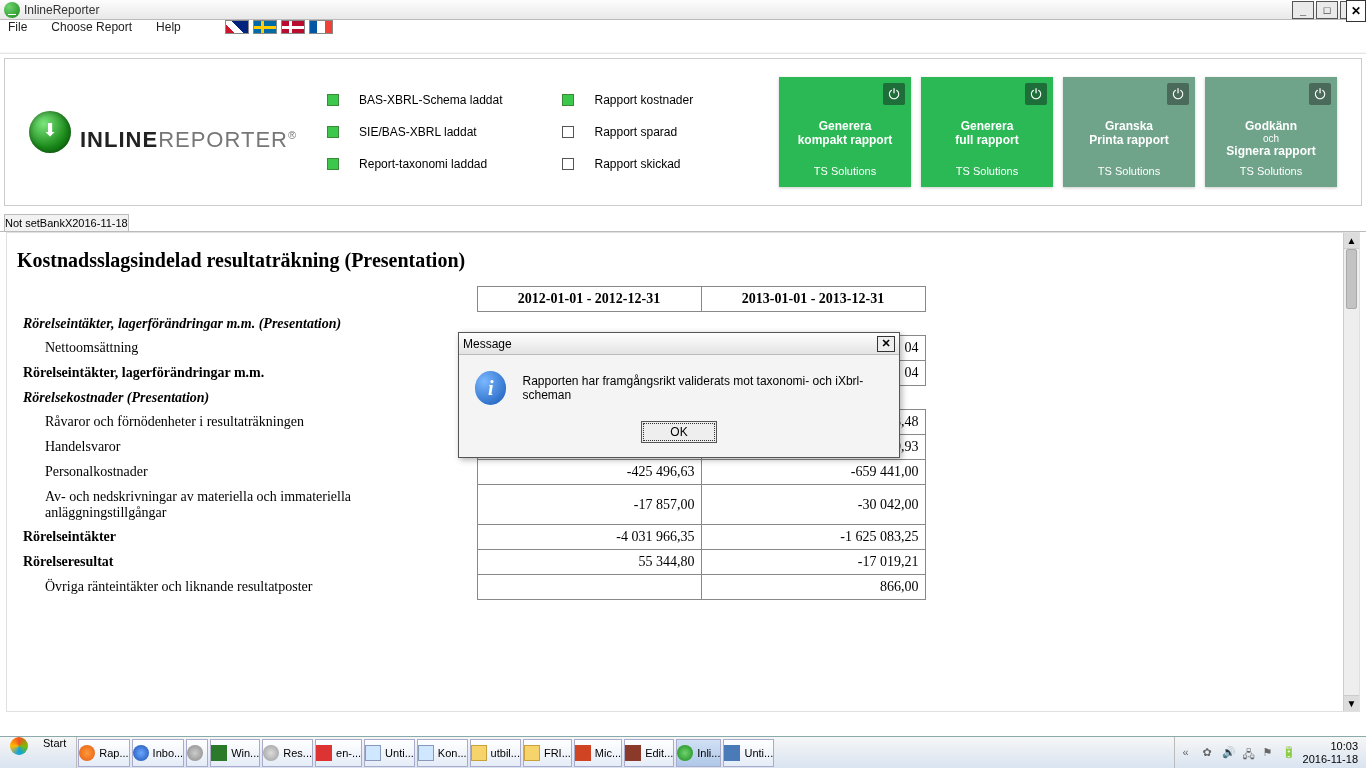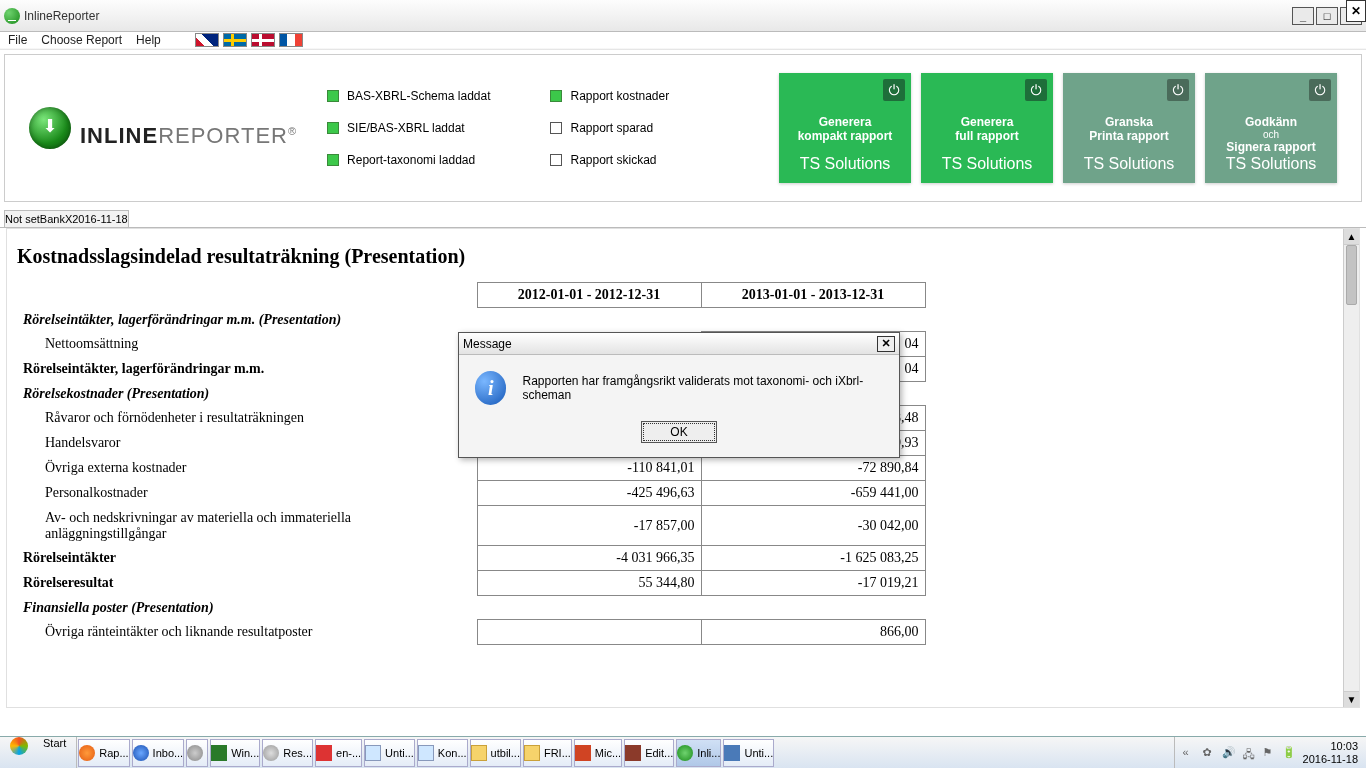--- a/index.html
+++ b/index.html
@@ -1,49 +1,49 @@
 <!DOCTYPE html>
 <html><head>
 <meta charset="utf-8">
 <style>
 * { box-sizing: border-box; margin: 0; padding: 0; }
 body { font-family: "Segoe UI", Tahoma, sans-serif; font-size: 12px; background: #fff; width: 1366px; height: 768px; overflow: hidden; position: relative; }
-.titlebar { height: 32px; background: linear-gradient(#fdfdfd,#e8e8e8); border-bottom: 1px solid #bbb; display: flex; align-items: center; padding: 0 4px; }
+.titlebar { height: 20px; background: linear-gradient(#fdfdfd,#e8e8e8); border-bottom: 1px solid #bbb; display: flex; align-items: center; padding: 0 4px; }
 .titlebar .icon { width: 16px; height: 16px; background: radial-gradient(circle at 30% 30%, #6fd36f, #1a8a1a); border-radius: 50%; margin-right: 4px; position:relative; }
 .titlebar .icon::after{content:"";position:absolute;left:4px;top:4px;width:8px;height:8px;border:1px solid #fff;border-top:none;border-left:none;border-right:none;}
 .titlebar .title { flex: 1; font-size: 12px; color: #333; }
 .titlebar .winbtns { display: flex; gap: 2px; }
 .titlebar .winbtn { width: 22px; height: 18px; border: 1px solid #555; background: #eaeaea; display:flex;align-items:center;justify-content:center; font-weight:bold; font-size:11px; cursor:pointer;}
-.menubar { height: 16px; display: flex; align-items: center; gap: 14px; padding: 0 8px; font-size: 12px; color:#222;}
+.menubar { height: 32px; display: flex; gap: 24px; padding: 0 8px; font-size: 12px; color:#222;}
 .menubar .menu-item { cursor: pointer; }
 .menubar .flags { margin-left: 20px; display:flex; gap:4px;}
 .flag { width:24px; height:14px; border:1px solid #888; display:inline-block; }
 .flag-uk { background: linear-gradient(45deg,#cf142b 25%, #fff 25%, #fff 50%, #00247d 50%);}
 .flag-se { background:#006aa7; position:relative;} .flag-se::before{content:"";position:absolute;left:7px;top:0;width:3px;height:100%;background:#fecc00;} .flag-se::after{content:"";position:absolute;top:5px;left:0;width:100%;height:3px;background:#fecc00;}
 .flag-no { background:#ba0c2f; position:relative;} .flag-no::before{content:"";position:absolute;left:7px;top:0;width:3px;height:100%;background:#fff;} .flag-no::after{content:"";position:absolute;top:5px;left:0;width:100%;height:3px;background:#fff;}
 .flag-fr { background:linear-gradient(90deg,#0055a4 33%,#fff 33%,#fff 66%,#ef4135 66%);}
 .sep { height: 2px; background: linear-gradient(#fff,#ddd); }
 .header-area { background:#fff; border:1px solid #ccc; margin:4px; padding:18px 24px; display:flex; align-items:center; gap:30px;}
 .logo { display:flex; align-items:flex-end; gap:9px;}
 .logo-badge { width:42px; height:42px; border-radius:50%; background:radial-gradient(circle at 35% 30%, #7be67b, #1a8a1a 60%, #0b5c0b); box-shadow: inset 0 0 6px rgba(0,0,0,.4); position:relative;}
 .logo-badge::after{content:"⬇";position:absolute;left:0;right:0;top:8px;text-align:center;color:#fff;font-size:18px;}
 .logo-text { font-family: Arial, sans-serif; letter-spacing:1px; font-size:22px;}
 .logo-text .b { font-weight:900; color:#222;} .logo-text .r{ font-weight:400; color:#777;}
 .status-grid { display:grid; grid-template-columns: auto auto; column-gap:60px; row-gap:18px;}
-.status-item { display:flex; align-items:center; gap:8px; font-size:12px;}
+.status-item { display:flex; align-items:center; gap:20px; font-size:12px;}
 .chk { width:12px; height:12px; border:1px solid #3a8a3a; display:inline-block;}
 .chk.on { background:#3cc84a;}
 .chk.off { border-color:#555; background:#fff;}
 .action-buttons { margin-left:auto; display:flex; gap:10px;}
 .abtn { width:132px; height:110px; color:#fff; text-align:center; position:relative; padding-top:42px; font-size:12px; cursor:pointer; box-shadow:0 1px 3px rgba(0,0,0,.2);}
 .abtn.green { background:#2ab955;}
 .abtn.gray { background:#6fa38a;}
 .abtn .corner { position:absolute; top:6px; right:6px; width:22px; height:22px; background:#1e6e3a; color:#fff; display:flex;align-items:center;justify-content:center; font-size:14px; border-radius:2px;}
 .abtn.gray .corner{background:#4a6b5a;}
-.abtn .line1{font-weight:600;} .abtn .line2{font-weight:600;} .abtn .sub{position:absolute;bottom:10px;left:0;right:0;font-size:16px;font-weight:400;}
+.abtn .line1{font-weight:600;} .abtn .line2{font-weight:600;} .abtn .sub{position:absolute;bottom:10px;left:0;right:0;font-size:11px;font-weight:400;}
 .abtn .och{font-size:10px;font-weight:400;}
 .tabstrip { height:22px; border-bottom:1px solid #bbb; display:flex; align-items:flex-end; padding-left:4px; margin-top:4px;}
 .tab { border:1px solid #bbb; border-bottom:none; background:#f2f2f2; padding:2px 0; font-size:11px; }
 .content { position:relative; height: 480px; overflow:hidden; border:1px solid #e0e0e0; margin:0 6px;}
 .content-inner { padding: 8px 4px 8px 10px; height:100%; overflow:hidden;}
 .scrollbar { position:absolute; right:0; top:0; width:16px; height:100%; background:#eee; border-left:1px solid #ccc;}
 .scrollbar .arrow{height:16px;background:#ddd;display:flex;align-items:center;justify-content:center;font-size:10px;cursor:pointer;border-bottom:1px solid #ccc;}
 .scrollbar .arrow.bot{position:absolute;bottom:0;left:0;right:0;border-top:1px solid #ccc;border-bottom:none;}
 .scrollbar .thumb{position:absolute;top:16px;left:2px;right:2px;height:60px;background:#c3c3c3;border:1px solid #aaa;border-radius:2px;}
 h2.report-title { font-family:"Times New Roman",serif; font-size:20px; font-weight:bold; margin:8px 0 14px 0;}
@@ -200,48 +200,38 @@
             <td class="label indent">Råvaror och förnödenheter i resultaträkningen</td>
             <td class="num">-1 897 920,59</td>
             <td class="num">-1 135 338,48</td>
           </tr>
       <tr>
             <td class="label indent">Handelsvaror</td>
             <td class="num">-1 579 851,12</td>
             <td class="num">-727 370,93</td>
           </tr>
       <tr>
-            <td class="label indent">Övriga externa kostnader</td>
-            <td class="num">-110 841,01</td>
-            <td class="num">-72 890,84</td>
-          </tr>
-      <tr>
             <td class="label indent">Personalkostnader</td>
             <td class="num">-425 496,63</td>
             <td class="num">-659 441,00</td>
           </tr>
       <tr>
             <td class="label indent">Av- och nedskrivningar av materiella och immateriella anläggningstillgångar</td>
             <td class="num">-17 857,00</td>
             <td class="num">-30 042,00</td>
           </tr>
       <tr>
             <td class="label section-b">Rörelseintäkter</td>
             <td class="num">-4 031 966,35</td>
             <td class="num">-1 625 083,25</td>
           </tr>
       <tr>
             <td class="label section-b">Rörelseresultat</td>
             <td class="num">55 344,80</td>
             <td class="num">-17 019,21</td>
-          </tr>
-      <tr>
-            <td class="label section">Finansiella poster (Presentation)</td>
-            <td></td>
-            <td></td>
           </tr>
       <tr>
             <td class="label indent">Övriga ränteintäkter och liknande resultatposter</td>
             <td class="num"></td>
             <td class="num">866,00</td>
           </tr>
     </tbody>
       </table>
   </div>
   <div class="scrollbar">

